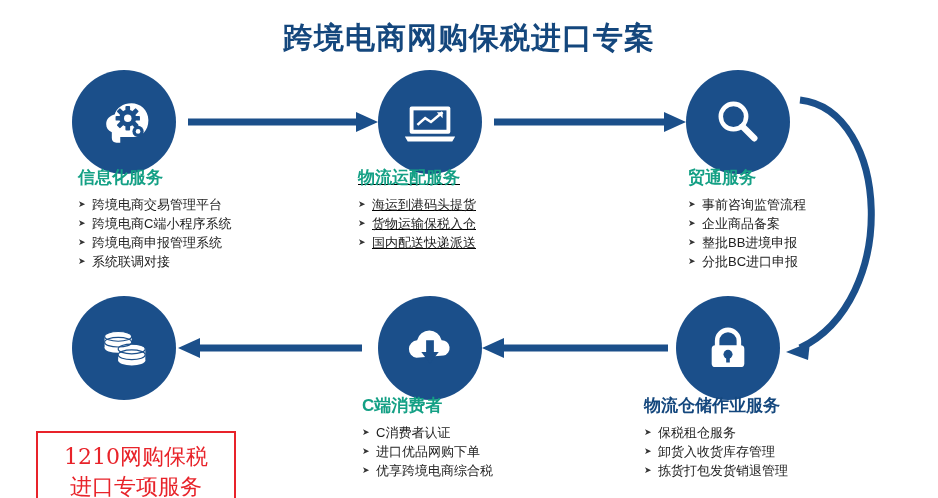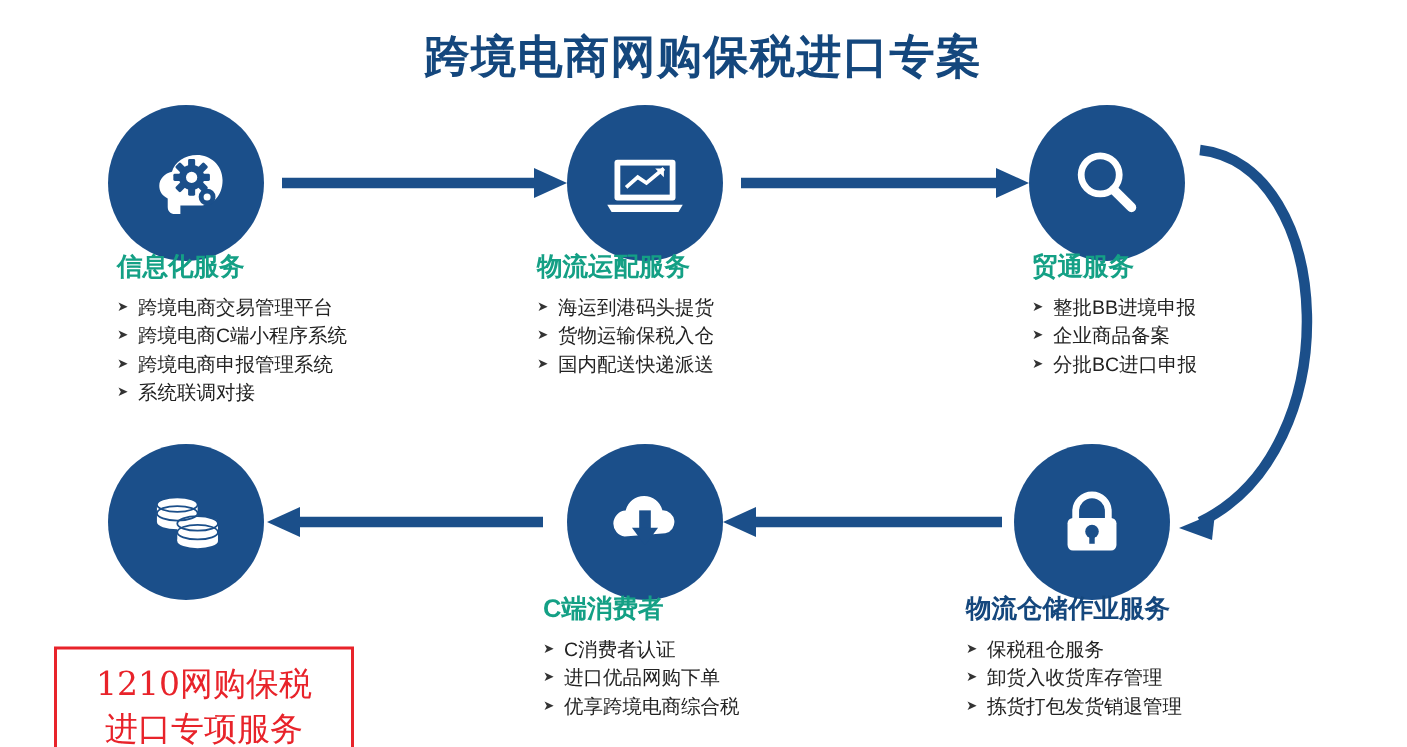--- a/index.html
+++ b/index.html
@@ -189,34 +189,35 @@
   <div class="node" style="left:78px;top:166px;">
     <h3>信息化服务</h3>
     <ul>
       <li>跨境电商交易管理平台</li>
       <li>跨境电商C端小程序系统</li>
       <li>跨境电商申报管理系统</li>
       <li>系统联调对接</li>
     </ul>
   </div>
 
-  <div class="node" style="left:358px;top:166px;">
+  <div class="node" style="left:358px;top:166px;text-decoration:underline;">
     <h3>物流运配服务</h3>
     <ul>
       <li>海运到港码头提货</li>
       <li>货物运输保税入仓</li>
       <li>国内配送快递派送</li>
     </ul>
   </div>
 
   <div class="node" style="left:688px;top:166px;">
     <h3>贸通服务</h3>
     <ul>
+      <li>事前咨询监管流程</li>
+      <li>企业商品备案</li>
       <li>整批BB进境申报</li>
-      <li>企业商品备案</li>
       <li>分批BC进口申报</li>
     </ul>
   </div>
 
   <div class="node" style="left:644px;top:394px;">
     <h3 class="blue">物流仓储作业服务</h3>
     <ul>
       <li>保税租仓服务</li>
       <li>卸货入收货库存管理</li>
       <li>拣货打包发货销退管理</li>

